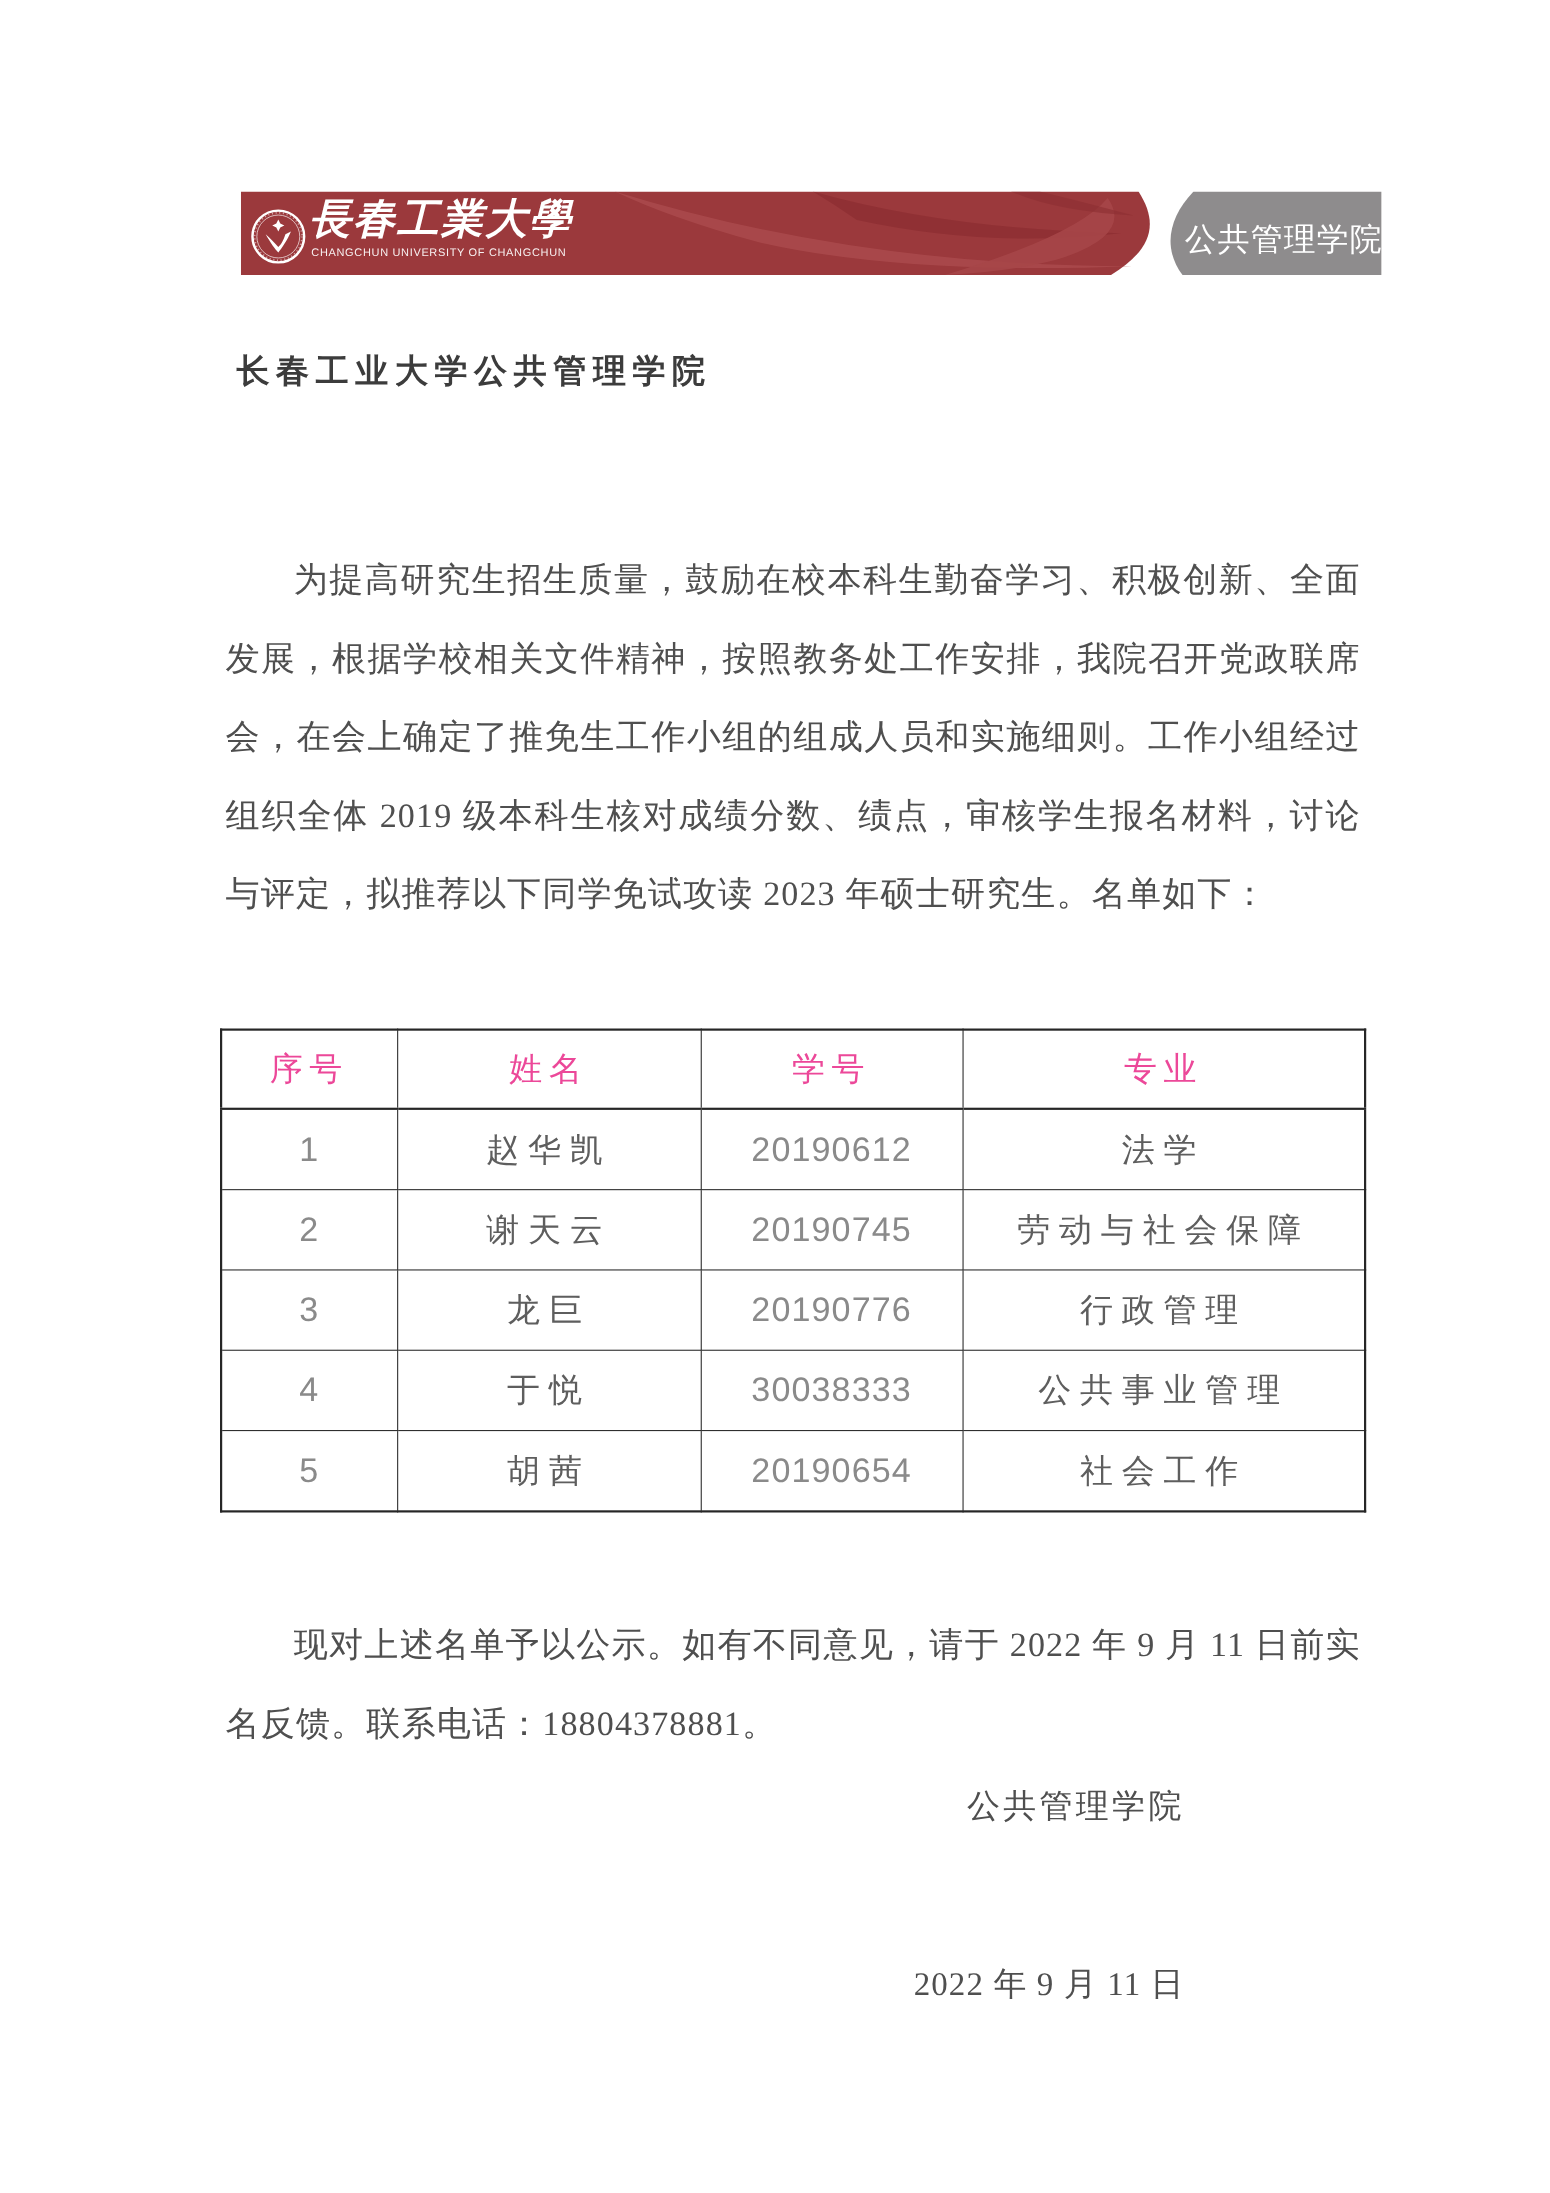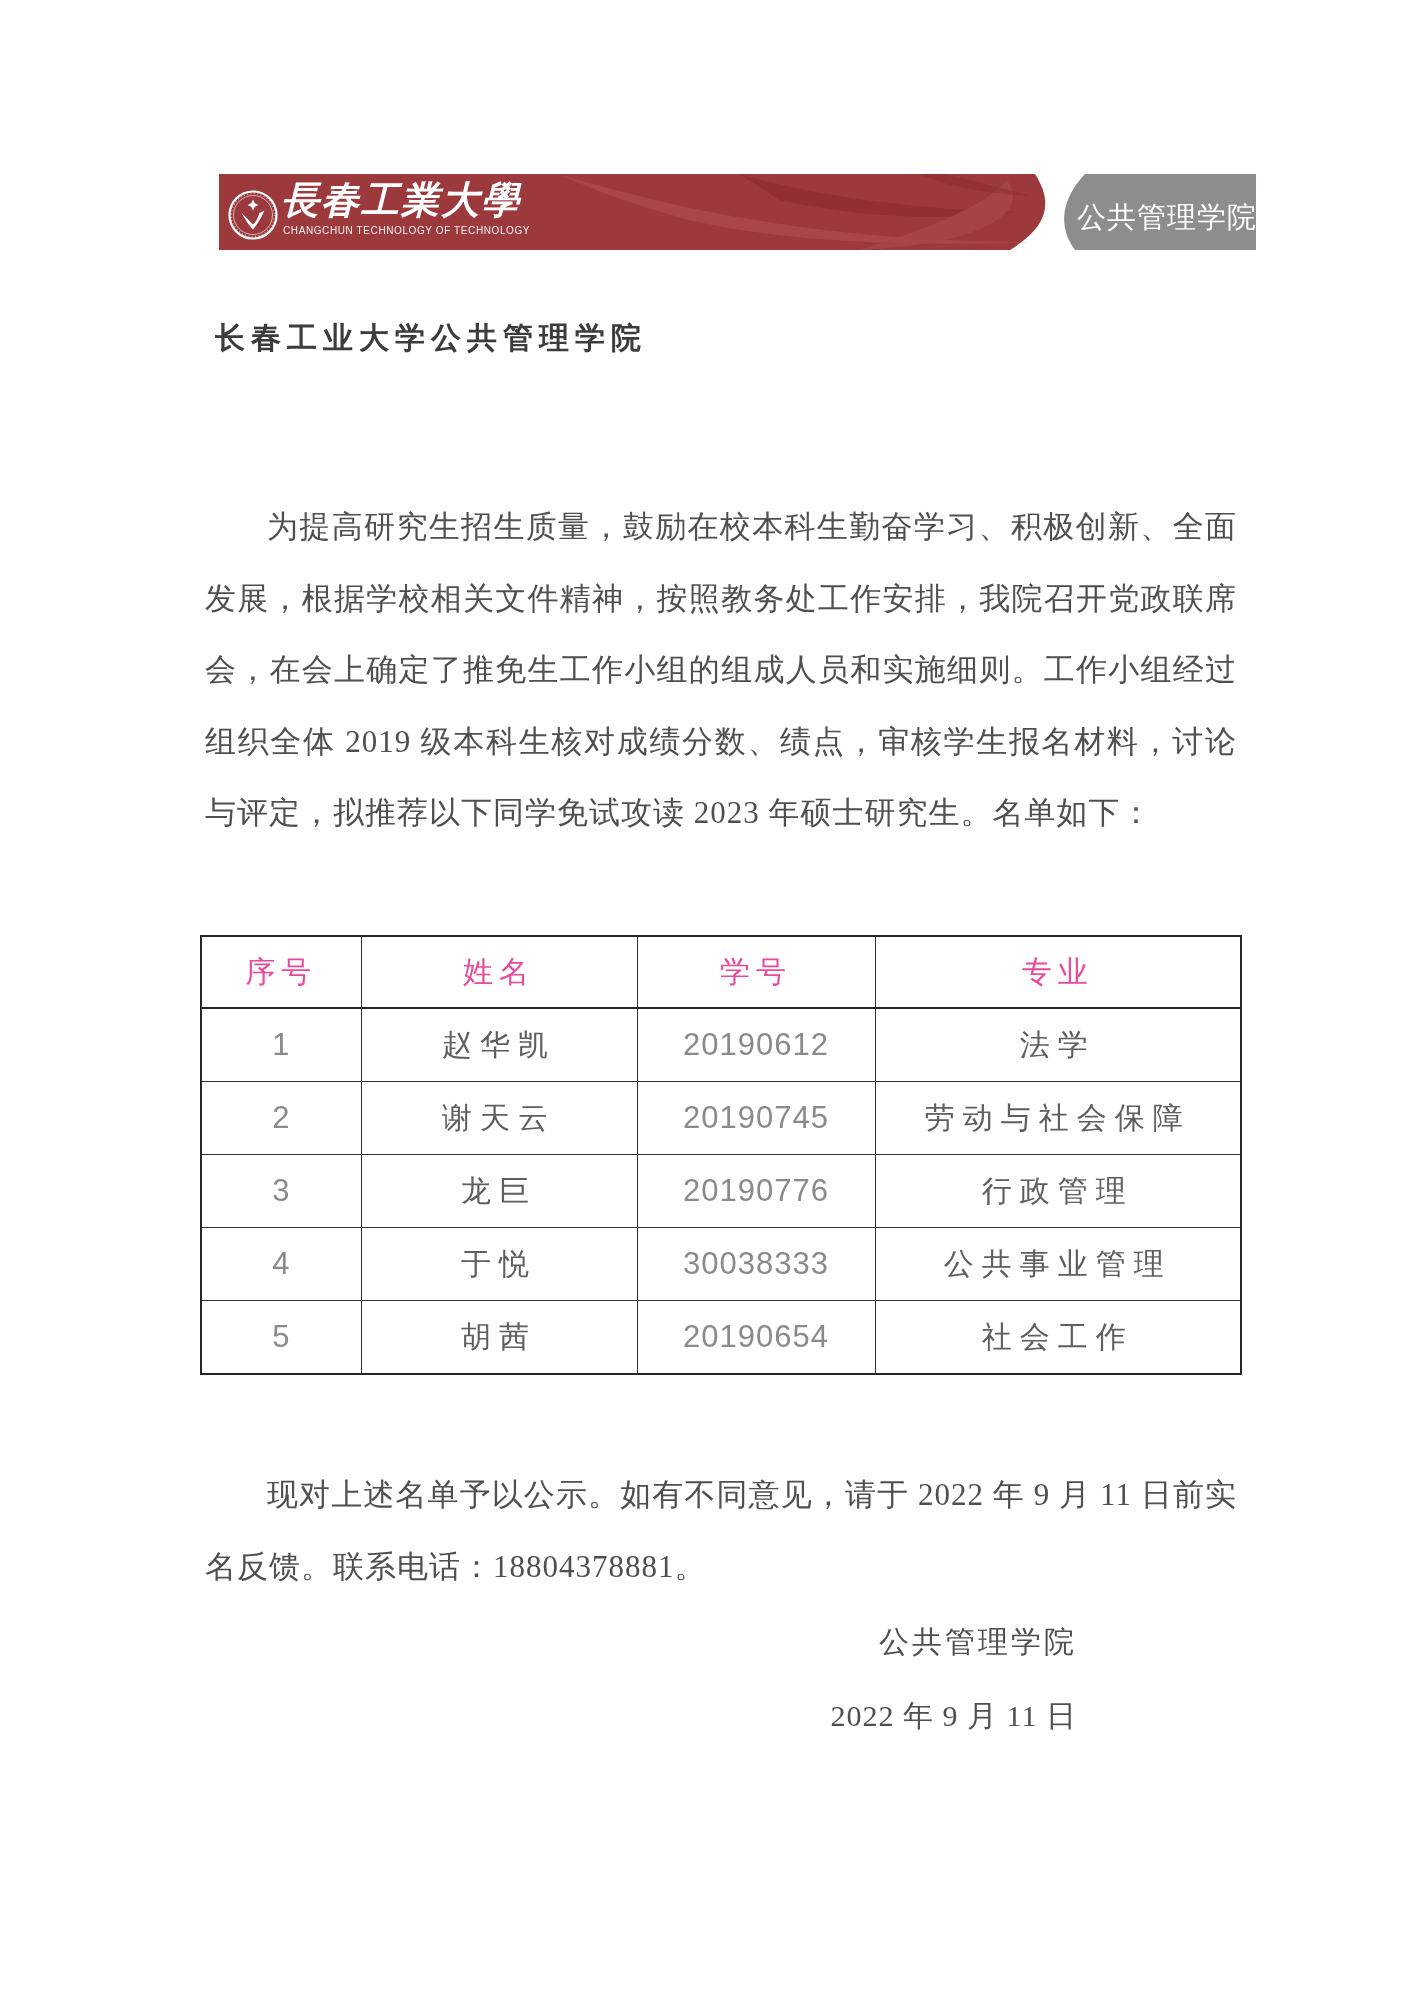--- a/index.html
+++ b/index.html
@@ -65,21 +65,21 @@
   td.col1,td.col3{
     font-family:"Liberation Serif",serif;font-size:30px;color:#5e5e5e;
     letter-spacing:8px;
   }
   
   .signature-org,.signature-date{
     position:absolute;left:215px;width:862px;text-align:right;
     font-size:30px;color:#4f4f4f;white-space:nowrap;
   }
   .signature-org{top:1622px;letter-spacing:3px;}
-  .signature-date{top:1696px;letter-spacing:1px;}
+  .signature-date{top:1784px;letter-spacing:1px;}
 </style>
 </head>
 <body>
 
 <div class="page">
 
   <div class="banner">
     <svg class="bg" viewBox="0 0 1037 76" preserveAspectRatio="none">
 
       <path d="M0,0 H816 C834,28 830,52 791,76 H0 Z" fill="#9B393C"></path>
@@ -95,21 +95,21 @@
     <svg class="logo" viewBox="0 0 52 52">
       <circle cx="26" cy="26" r="23.5" fill="none" stroke="#ffffff" stroke-width="2.2"></circle>
       <circle cx="26" cy="26" r="19.5" fill="none" stroke="#ffffff" stroke-width="0.8" opacity="0.75"></circle>
       <circle cx="26" cy="26" r="21.6" fill="none" stroke="#ffffff" stroke-width="1.6" stroke-dasharray="1 2.4" opacity="0.55"></circle>
       <path d="M26,10.5 l1.8,3.7 3.7,1.8 -3.7,1.8 -1.8,3.7 -1.8,-3.7 -3.7,-1.8 3.7,-1.8 Z" fill="#ffffff"></path>
       <path d="M14.5,24 C19,32 23,37.5 26,40.5 C29,37 34.5,29 37.5,21.5 L32.5,24
                C30.5,30 28.5,33.5 26,35.5 C22.5,32 18.5,27.5 14.5,24 Z" fill="#ffffff"></path>
     </svg>
 
     <div class="wordmark-cn">長春工業大學</div>
-    <div class="wordmark-en">CHANGCHUN TECHNOLOGY OF TECHNOLOGY</div>
+    <div class="wordmark-en">CHANGCHUN UNIVERSITY OF CHANGCHUN</div>
     <div class="college-name">公共管理学院</div>
   </div>
 
   <h1 class="doc-title">长春工业大学公共管理学院</h1>
 
   <p class="body-para intro">为提高研究生招生质量，鼓励在校本科生勤奋学习、积极创新、全面发展，根据学校相关文件精神，按照教务处工作安排，我院召开党政联席会，在会上确定了推免生工作小组的组成人员和实施细则。工作小组经过组织全体 2019 级本科生核对成绩分数、绩点，审核学生报名材料，讨论与评定，拟推荐以下同学免试攻读 2023 年硕士研究生。名单如下：</p>
 
   <table class="rec-table">
     <colgroup>
       <col style="width:160px">

